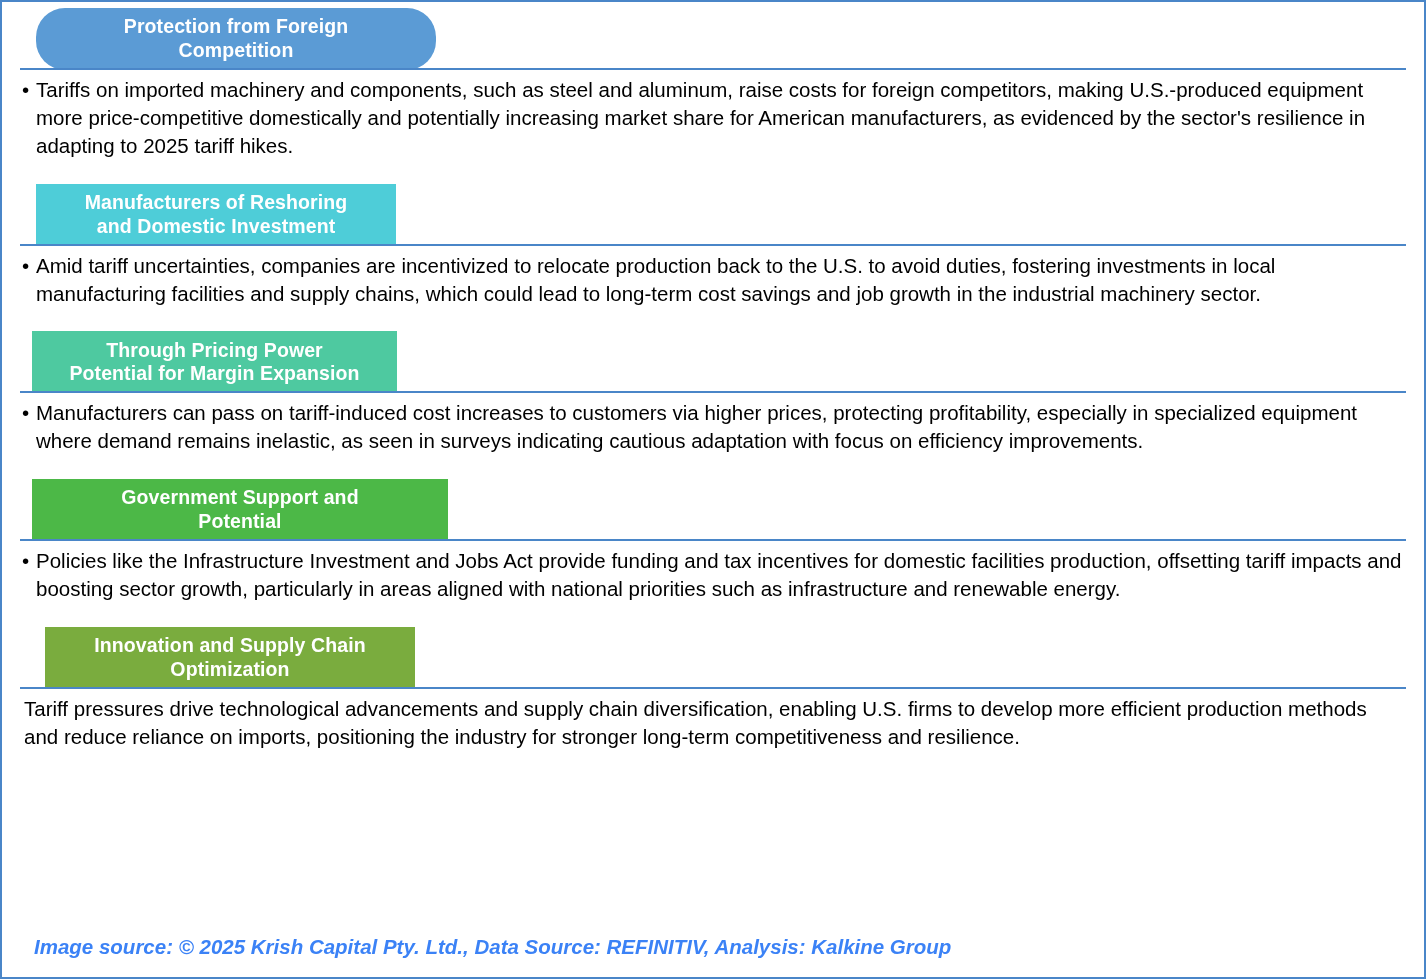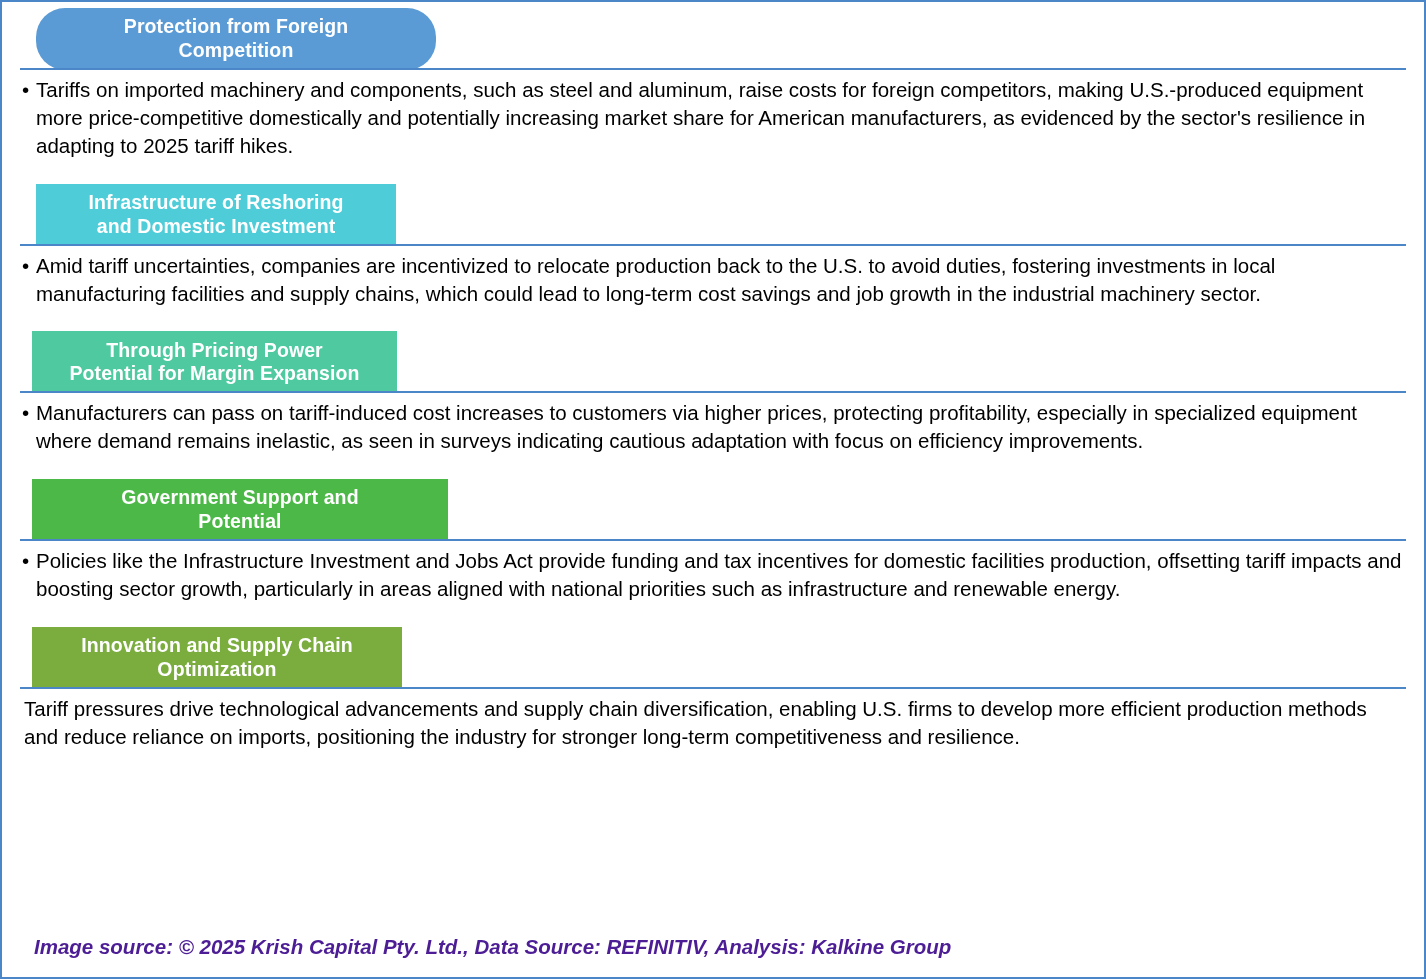--- a/index.html
+++ b/index.html
@@ -81,21 +81,21 @@
     padding-left: 2px;
   }
   .gap-sm { height: 24px; }
   .footer {
     position: absolute;
     left: 32px;
     bottom: 18px;
     font-size: 20.5px;
     font-weight: bold;
     font-style: italic;
-    color: #4c1d95;
+    color: #3b82f6;
   }
 </style>
 </head>
 <body>
 
 <div class="page">
   <div class="inner">
 
     <div class="section">
       <div class="tag-row">
@@ -112,21 +112,21 @@
         <div class="body-copy">Tariffs on imported machinery and components, such as steel and aluminum, raise costs for foreign competitors, making U.S.-produced equipment more price-competitive domestically and potentially increasing market share for American manufacturers, as evidenced by the sector's resilience in adapting to 2025 tariff hikes.</div>
       </div>
     </div>
 
     <div class="gap-sm"></div>
 
     <div class="section">
       <div class="tag-row">
         <div class="tag" id="tag1" style="background: rgb(78, 205, 216); width: 360px; left: 16px;">
           <div>
-            <span>Infrastructure of Reshoring</span>
+            <span>Manufacturers of Reshoring</span>
             <span>and Domestic Investment</span>
           </div>
         </div>
         <div class="rule"></div>
       </div>
       <div class="body-text">
         <div class="bullet">•</div>
         <div class="body-copy">Amid tariff uncertainties, companies are incentivized to relocate production back to the U.S. to avoid duties, fostering investments in local manufacturing facilities and supply chains, which could lead to long-term cost savings and job growth in the industrial machinery sector.</div>
       </div>
     </div>
@@ -164,21 +164,21 @@
       <div class="body-text">
         <div class="bullet">•</div>
         <div class="body-copy">Policies like the Infrastructure Investment and Jobs Act provide funding and tax incentives for domestic facilities production, offsetting tariff impacts and boosting sector growth, particularly in areas aligned with national priorities such as infrastructure and renewable energy.</div>
       </div>
     </div>
 
     <div class="gap-sm"></div>
 
     <div class="section">
       <div class="tag-row">
-        <div class="tag" id="tag4" style="background: rgb(122, 172, 62); width: 370px; left: 12px;">
+        <div class="tag" id="tag4" style="background: rgb(122, 172, 62); width: 370px; left: 25px;">
           <div>
             <span>Innovation and Supply Chain</span>
             <span>Optimization</span>
           </div>
         </div>
         <div class="rule"></div>
       </div>
       <div class="body-text nobullet">
 
         <div class="body-copy">Tariff pressures drive technological advancements and supply chain diversification, enabling U.S. firms to develop more efficient production methods and reduce reliance on imports, positioning the industry for stronger long-term competitiveness and resilience.</div>

